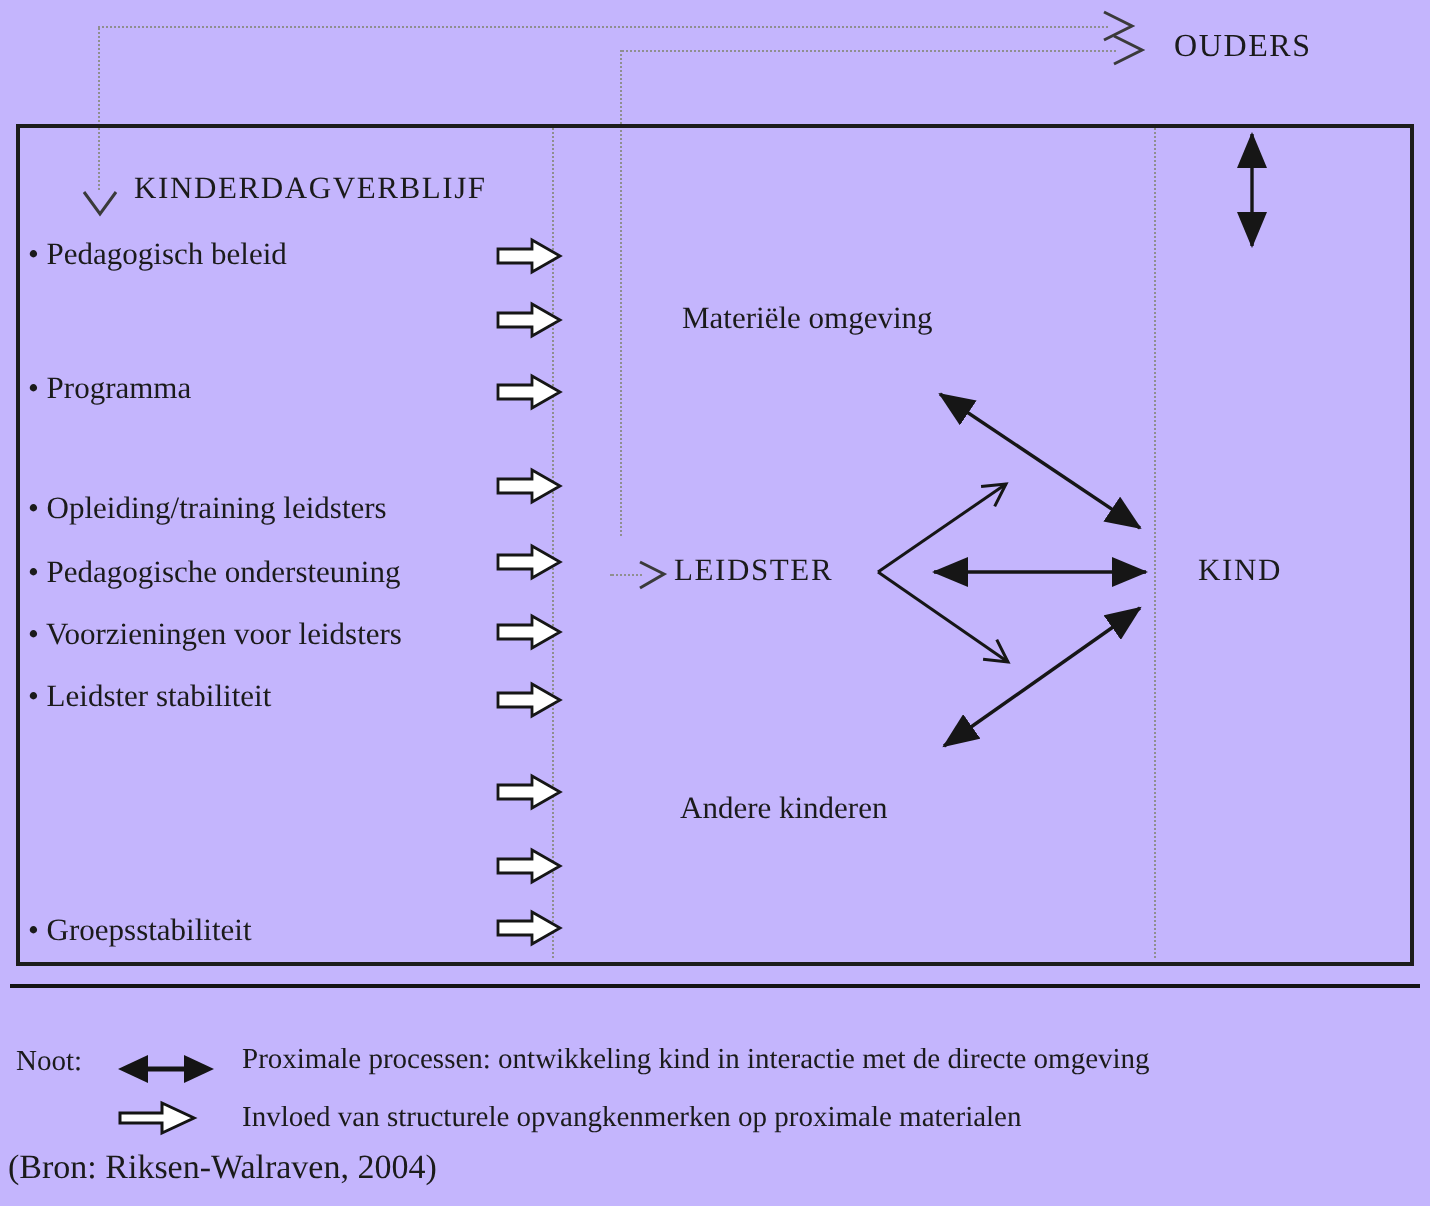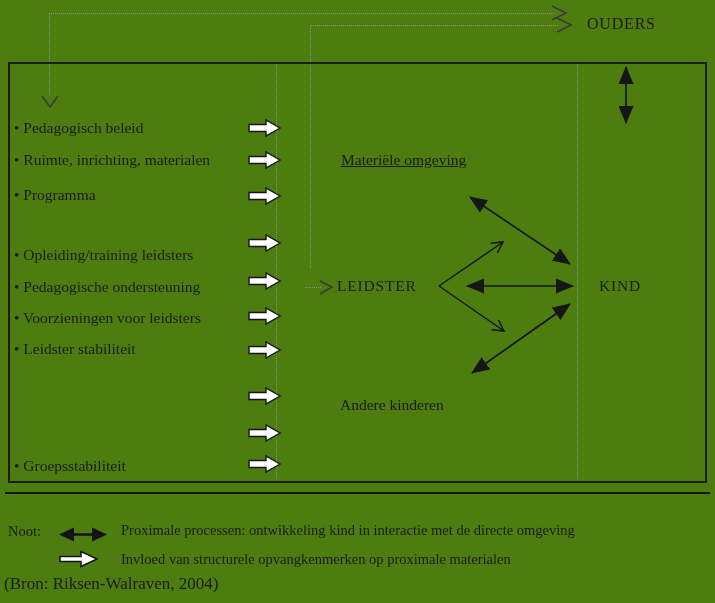--- a/index.html
+++ b/index.html
@@ -1,19 +1,19 @@
 <!DOCTYPE html>
 <html><head>
 <meta charset="utf-8">
 <style>
   html,body{margin:0;padding:0;background:#fff;}
   .canvas{
     position:relative;
     width:715px;height:603px;
-    background:#4d7c0f;
+    background:#c4b5fd;
     font-family:"Liberation Serif","DejaVu Serif",serif;
     color:#1b1b1b;
     overflow:hidden;
   }
   .abs{position:absolute;}
   .lbl{font-size:15.5px;white-space:nowrap;line-height:18px;}
   .caps{letter-spacing:0.8px;}
   .dotted-v{border-left:1px dotted #8f8f8f;width:0;}
   .dotted-h{border-top:1px dotted #8f8f8f;height:0;}
   .main-box{border:2px solid #1c1c1c;background:transparent;}
@@ -41,23 +41,23 @@
     <polyline points="320,281 332,287 320,294" fill="none" stroke="#3a3a3a" stroke-width="1.5"></polyline>
   </svg>
 
   <div class="abs lbl caps" style="left:587px;top:15px;font-size:16px;">OUDERS</div>
 
   <div class="abs main-box" style="left:8px;top:62px;width:695px;height:417px;"></div>
 
   <div class="abs dotted-v" style="left:276px;top:64px;height:415px;"></div>
   <div class="abs dotted-v" style="left:577px;top:64px;height:415px;"></div>
 
+  <div class="abs lbl caps" style="left:67px;top:86px;">KINDERDAGVERBLIJF</div>
 
   <div class="abs lbl" style="left:14px;top:119px;">• Pedagogisch beleid</div>
-  <div class="abs lbl" style="left:14px;top:151px;">• Ruimte, inrichting, materialen</div>
   <div class="abs lbl" style="left:14px;top:186px;">• Programma</div>
   <div class="abs lbl" style="left:14px;top:246px;">• Opleiding/training leidsters</div>
   <div class="abs lbl" style="left:14px;top:309px;">• Voorzieningen voor leidsters</div>
   <div class="abs lbl" style="left:14px;top:278px;">• Pedagogische ondersteuning</div>
   <div class="abs lbl" style="left:14px;top:340px;">• Leidster stabiliteit</div>
   <div class="abs lbl" style="left:14px;top:457px;">• Groepsstabiliteit</div>
 
   <svg class="abs overlay" style="left:0;top:0;" width="715" height="603" viewBox="0 0 715 603">
     <g fill="#ffffff" stroke="#161616" stroke-width="1.4" stroke-linejoin="miter">
       <path d="M249,124.5 h17 v-4.5 l14,8 l-14,8 v-4.5 h-17 z"></path>
@@ -66,21 +66,21 @@
       <path d="M249,239.5 h17 v-4.5 l14,8 l-14,8 v-4.5 h-17 z"></path>
       <path d="M249,277.5 h17 v-4.5 l14,8 l-14,8 v-4.5 h-17 z"></path>
       <path d="M249,312.5 h17 v-4.5 l14,8 l-14,8 v-4.5 h-17 z"></path>
       <path d="M249,346.5 h17 v-4.5 l14,8 l-14,8 v-4.5 h-17 z"></path>
       <path d="M249,392.5 h17 v-4.5 l14,8 l-14,8 v-4.5 h-17 z"></path>
       <path d="M249,429.5 h17 v-4.5 l14,8 l-14,8 v-4.5 h-17 z"></path>
       <path d="M249,460.5 h17 v-4.5 l14,8 l-14,8 v-4.5 h-17 z"></path>
     </g>
   </svg>
 
-  <div class="abs lbl" style="left:341px;top:151px;text-decoration:underline;">Materiële omgeving</div>
+  <div class="abs lbl" style="left:341px;top:151px;">Materiële omgeving</div>
   <div class="abs lbl caps" style="left:337px;top:277px;">LEIDSTER</div>
   <div class="abs lbl" style="left:340px;top:396px;">Andere kinderen</div>
   <div class="abs lbl caps" style="left:599px;top:277px;">KIND</div>
 
   <svg class="abs overlay" style="left:0;top:0;" width="715" height="603" viewBox="0 0 715 603">
     <defs>
       <marker id="fh" markerUnits="userSpaceOnUse" markerWidth="19" markerHeight="15" refX="17" refY="7.5" orient="auto-start-reverse">
         <path d="M0,0 L18,7.5 L0,15 z" fill="#161616"></path>
       </marker>
       <marker id="oh" markerUnits="userSpaceOnUse" markerWidth="15" markerHeight="15" refX="12" refY="7" orient="auto">

